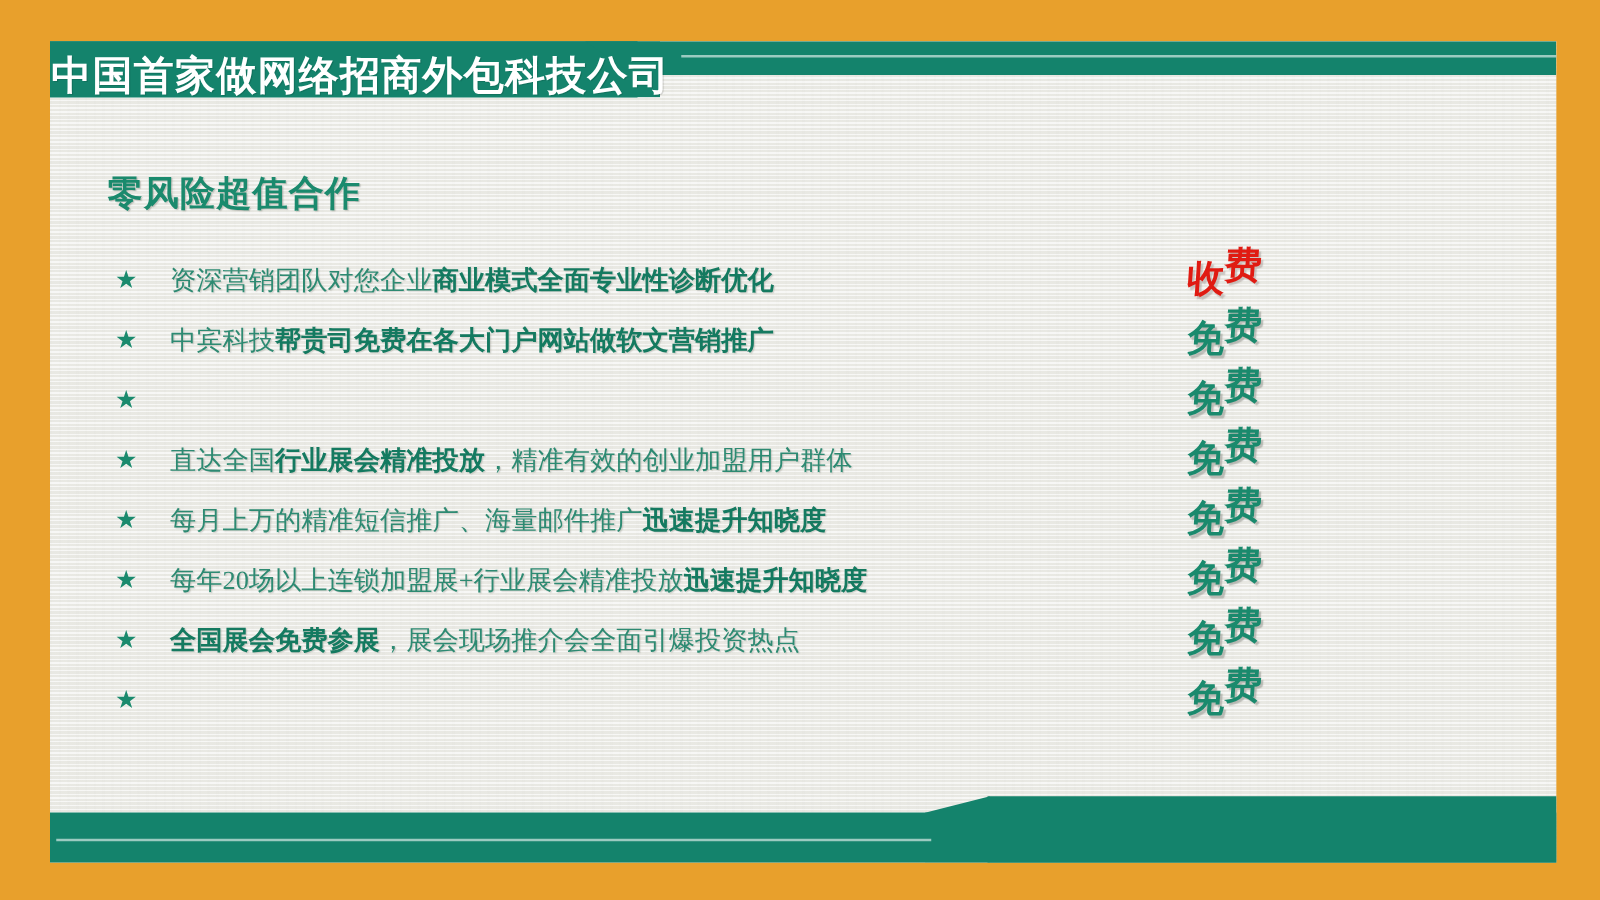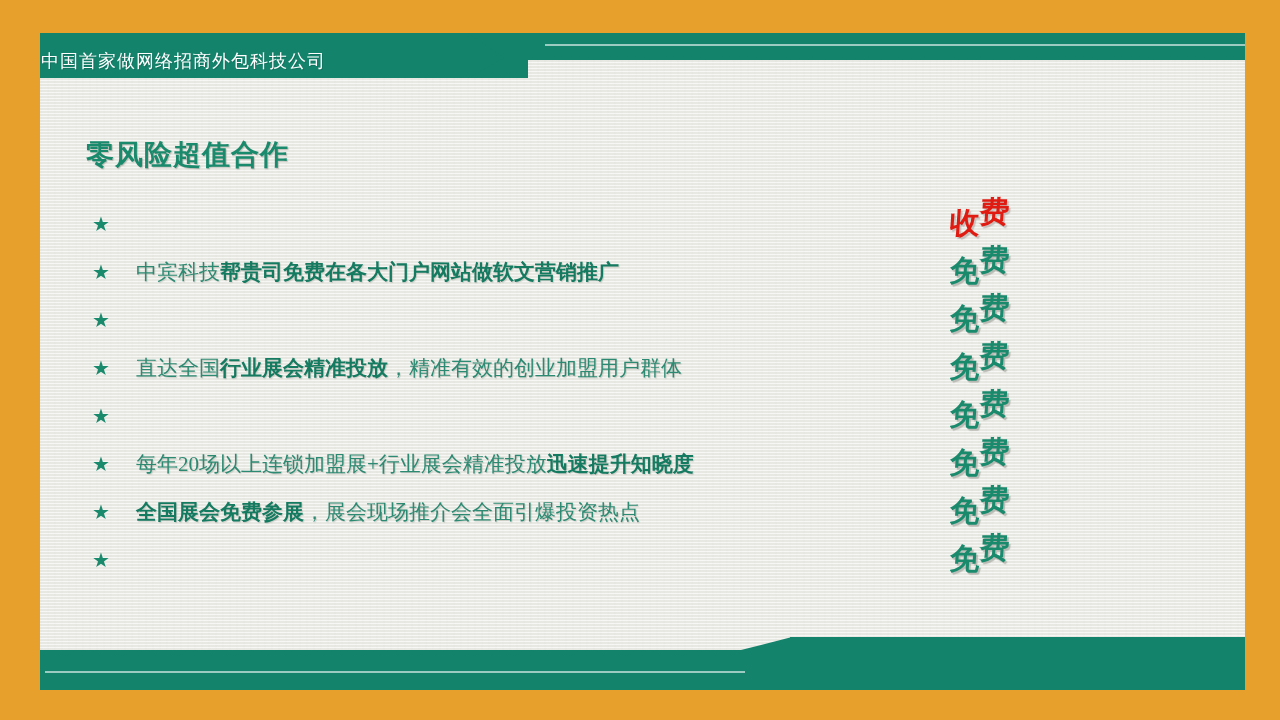--- a/index.html
+++ b/index.html
@@ -76,22 +76,22 @@
     background: rgba(180, 216, 208, 0.85);
   }
   .header-title {
     position: absolute;
     left: 40px;
     top: 33px;
     height: 55px;
     display: flex;
     align-items: center;
     padding-left: 1px;
-    font-size: 18px;
-    font-weight: normal;
+    font-size: 32px;
+    font-weight: bold;
     color: #ffffff;
     letter-spacing: 1px;
     white-space: nowrap;
     text-shadow: 1px 1px 0 rgba(0,0,0,0.12);
   }
   .header-title span { padding-left: 0; }
   .header-title-inner { padding-left: 0px; margin-left: 0px; }
 
   
   .main-title {
@@ -230,34 +230,36 @@
   <div class="header-line"></div>
   <div class="header-title">
     <span class="header-title-inner">中国首家做网络招商外包科技公司</span>
   </div>
 
   <div class="main-title">零风险超值合作</div>
 
   <div class="bullets">
       <div class="bullet-row">
         <span class="star">★</span>
+        <div class="bullet-text"><span>资深营销团队对您企业</span><span class="b">商业模式全面专业性诊断优化</span></div>
       </div>
       <div class="bullet-row">
         <span class="star">★</span>
         <div class="bullet-text"><span>中宾科技</span><span class="b">帮贵司免费在各大门户网站做软文营销推广</span></div>
       </div>
       <div class="bullet-row">
         <span class="star">★</span>
       </div>
       <div class="bullet-row">
         <span class="star">★</span>
         <div class="bullet-text"><span>直达全国</span><span class="b">行业展会精准投放</span><span>，精准有效的创业加盟用户群体</span></div>
       </div>
       <div class="bullet-row">
         <span class="star">★</span>
+        <div class="bullet-text"><span>每月上万的精准短信推广、海量邮件推广</span><span class="b">迅速提升知晓度</span></div>
       </div>
       <div class="bullet-row">
         <span class="star">★</span>
         <div class="bullet-text"><span>每年20场以上连锁加盟展+行业展会精准投放</span><span class="b">迅速提升知晓度</span></div>
       </div>
       <div class="bullet-row">
         <span class="star">★</span>
         <div class="bullet-text"><span class="b">全国展会免费参展</span><span>，展会现场推介会全面引爆投资热点</span></div>
       </div>
       <div class="bullet-row">

